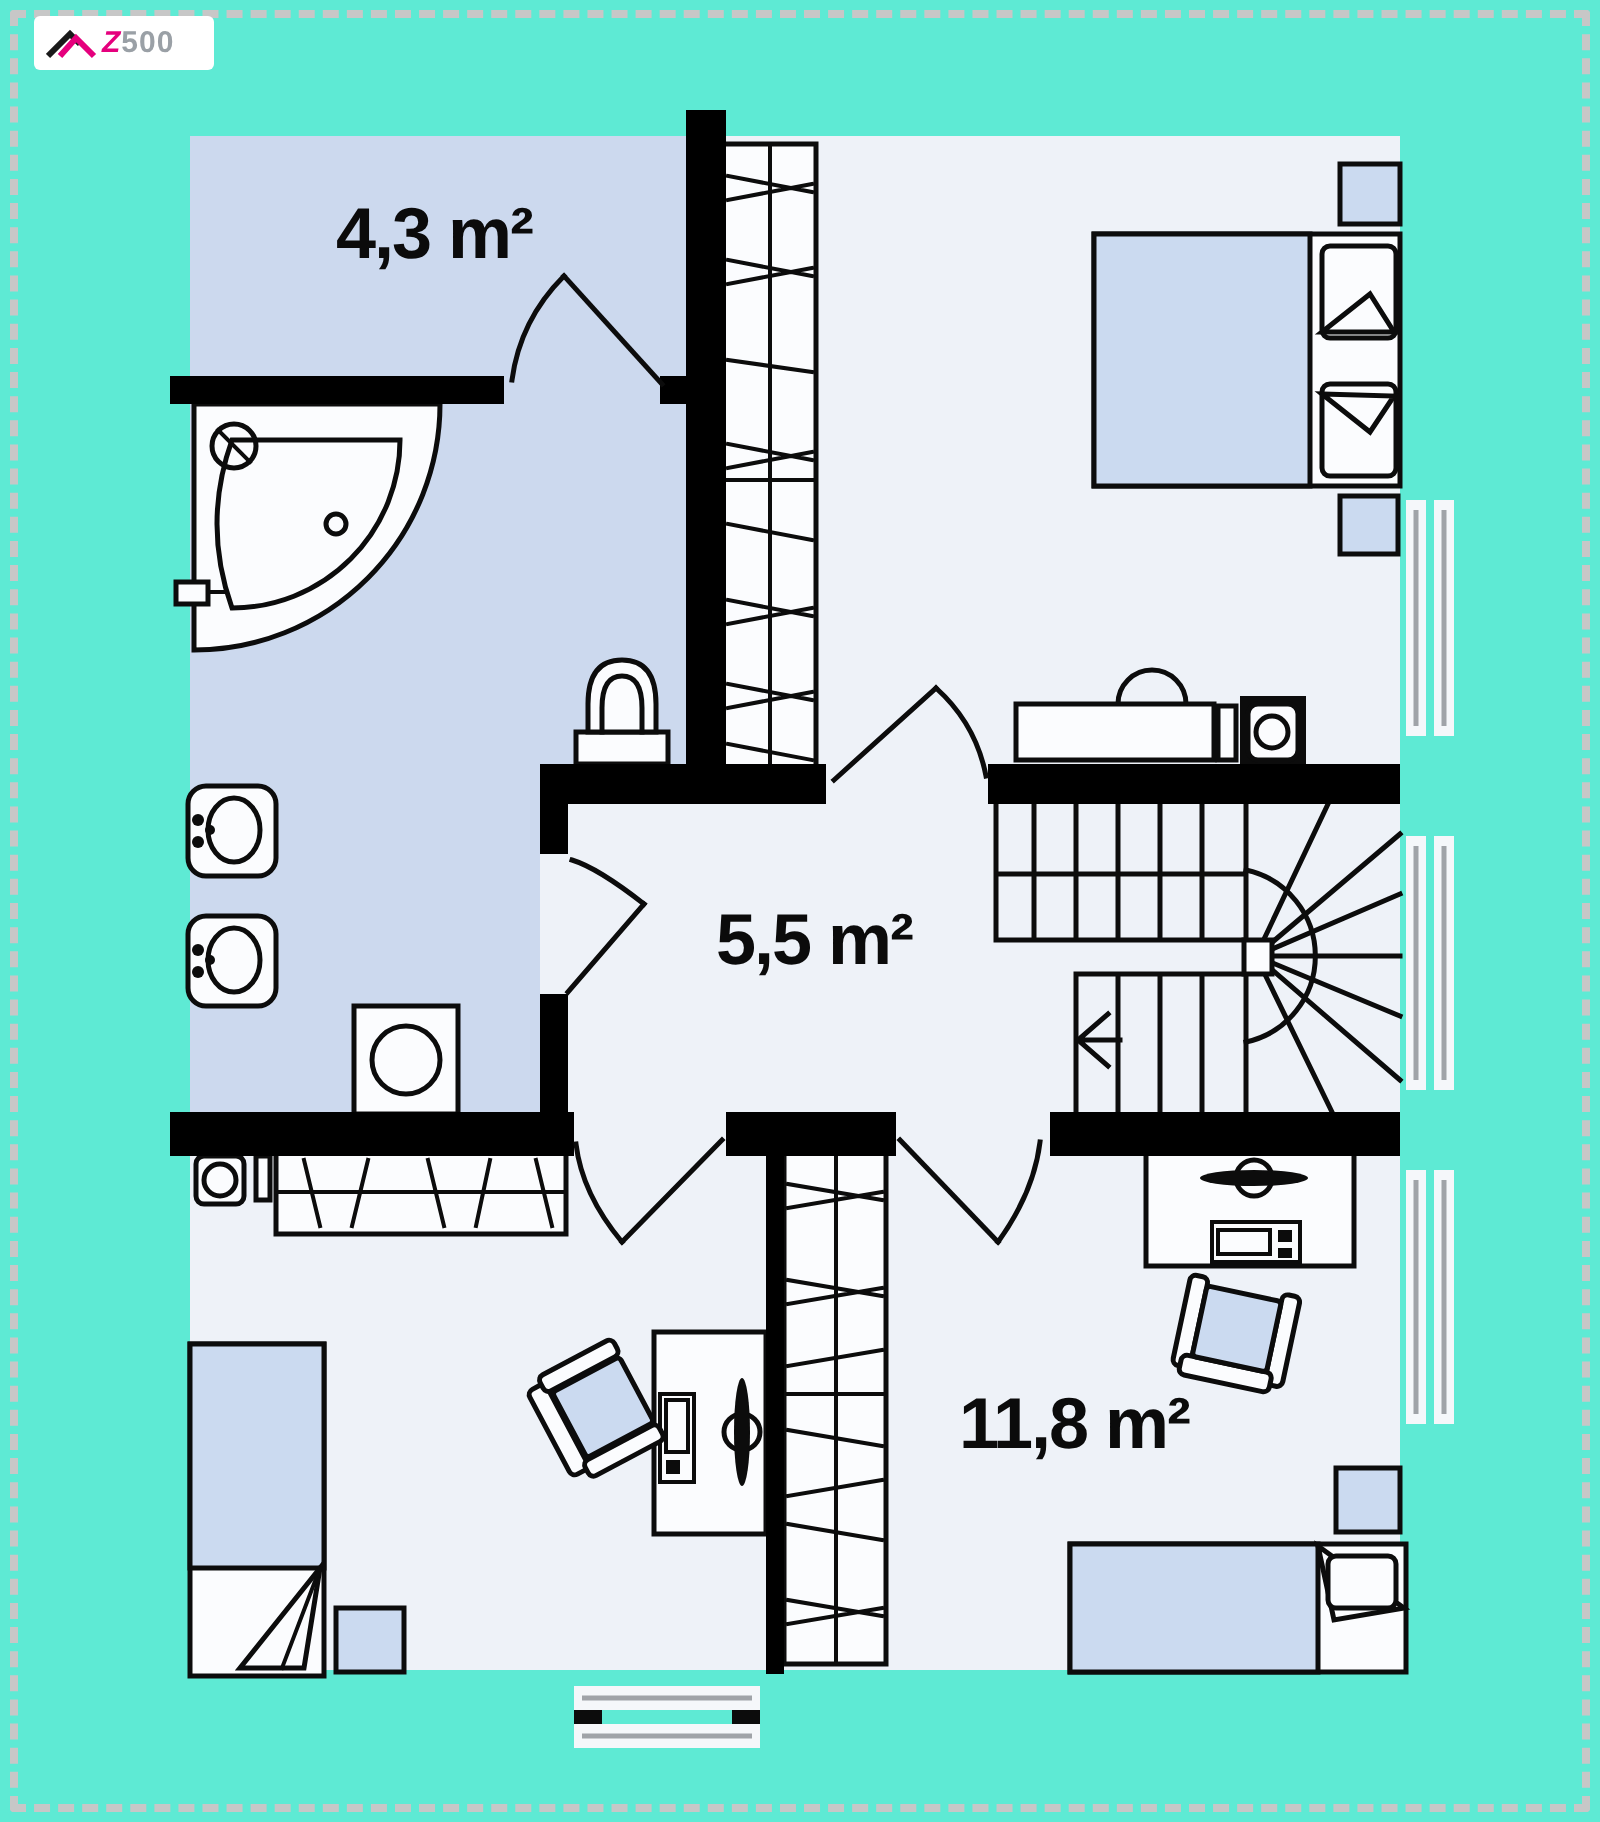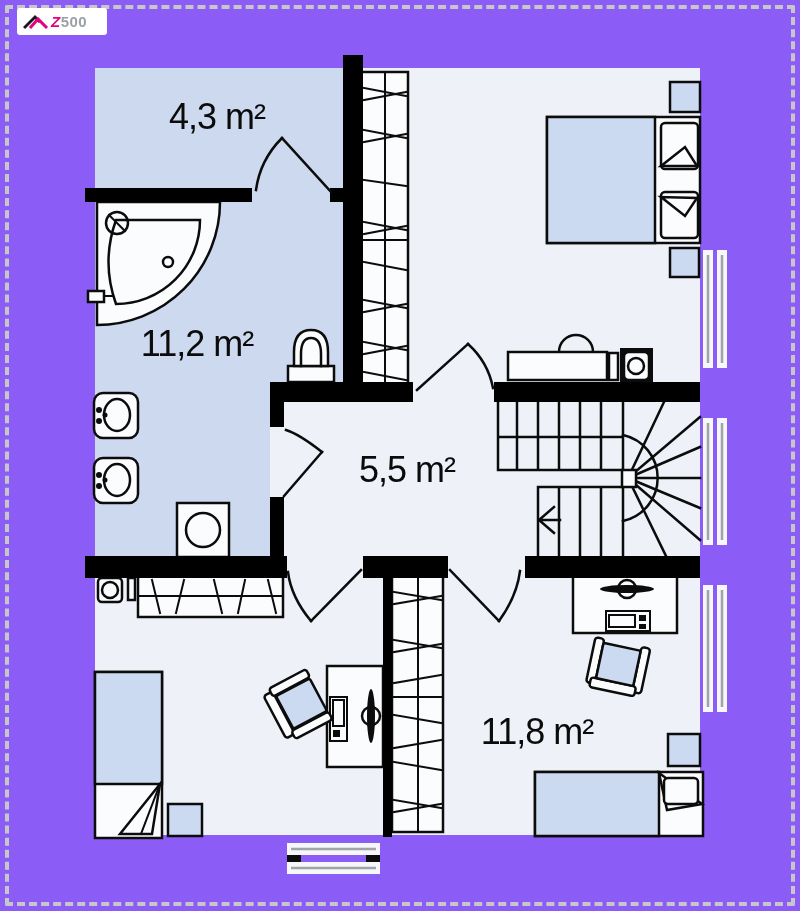--- a/index.html
+++ b/index.html
@@ -1,25 +1,25 @@
 <!DOCTYPE html>
 <html><head>
 <meta charset="utf-8">
 <style>
   html,body{margin:0;padding:0;background:#000;}
-  .stage{position:relative;width:800px;height:911px;background:#8b5cf6;overflow:hidden;
+  .stage{position:relative;width:800px;height:911px;background:#5eead4;overflow:hidden;
          font-family:"Liberation Sans",sans-serif;}
   .dash-frame{position:absolute;inset:5px;border:4px dashed #c7c7c7;border-radius:2px;pointer-events:none;}
   .logo{position:absolute;left:17px;top:8px;width:90px;height:27px;background:#fff;border-radius:3px;
         display:flex;align-items:center;gap:2px;padding:0 6px;box-sizing:border-box;z-index:30;}
   .logo-text{font-size:15px;font-weight:bold;letter-spacing:.5px;line-height:1;}
   .logo-z{color:#e5007d;font-style:italic;}
   .logo-num{color:#9aa0a6;}
   .plan-svg{position:absolute;left:0;top:0;}
-  .room-label{position:absolute;transform:translate(-50%,-50%);font-weight:normal;font-size:36px;
+  .room-label{position:absolute;transform:translate(-50%,-50%);font-weight:bold;font-size:36px;
               letter-spacing:-1px;color:#0b0b0b;white-space:nowrap;z-index:20;}
   
   .flb{fill:#ccd9ee;}
   .flw{fill:#eef2f8;}
   .wall{fill:#000;}
   .ln{fill:none;stroke:#0c0c0c;stroke-width:2.5;stroke-linecap:square;}
   .lnt{fill:none;stroke:#0c0c0c;stroke-width:2;stroke-linecap:square;}
   .wfill{fill:#fbfcfe;stroke:#0c0c0c;stroke-width:2.5;}
   .bfill{fill:#cbdaf0;stroke:#0c0c0c;stroke-width:2.5;}
   .blk{fill:#0c0c0c;}
@@ -244,16 +244,15 @@
     <g>
       <rect class="winbar" x="287" y="843" width="93" height="12"></rect>
       <rect class="winbar" x="287" y="862" width="93" height="12"></rect>
       <path class="wingray" d="M291,849 H376 M291,868 H376"></path>
       <rect class="blk" x="287" y="855" width="14" height="7"></rect>
       <rect class="blk" x="366" y="855" width="14" height="7"></rect>
     </g>
   </svg>
 
   <div class="room-label" style="left:217px;top:117px">4,3 m²</div>
-  <div class="room-label" style="left:197px;top:344px">11,2 m²</div>
   <div class="room-label" style="left:407px;top:470px">5,5 m²</div>
-  <div class="room-label" style="left:537px;top:732px">11,8 m²</div>
+  <div class="room-label" style="left:537px;top:712px">11,8 m²</div>
 </div>
 
 </body></html>

